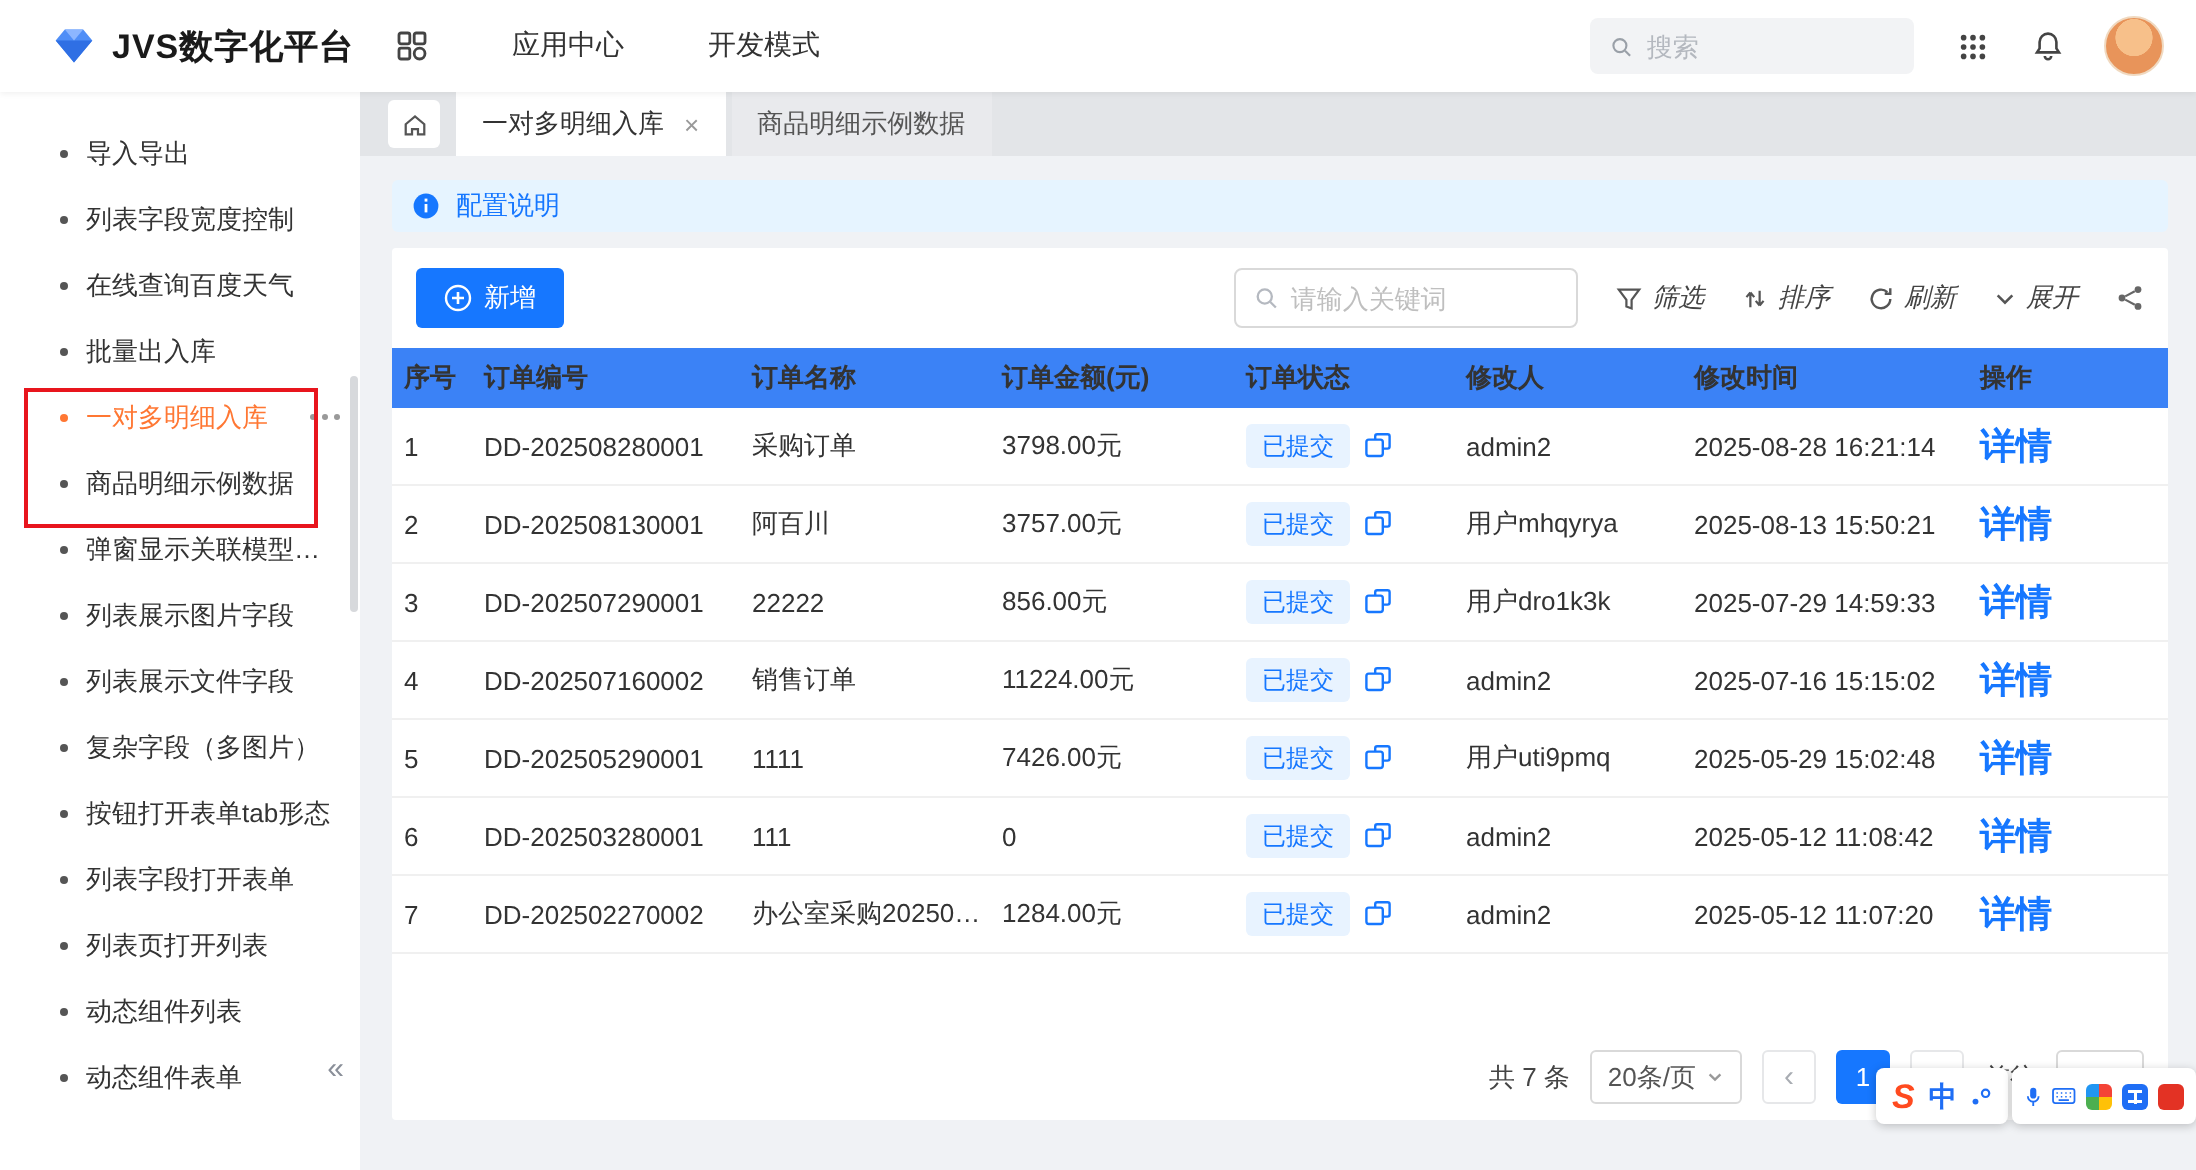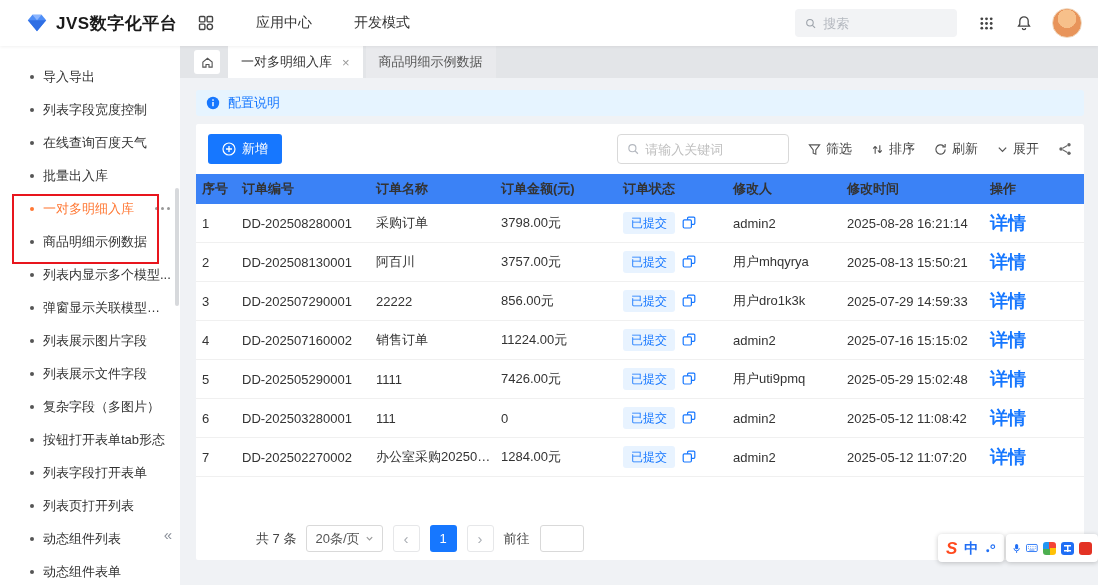--- a/index.html
+++ b/index.html
@@ -72,35 +72,35 @@
     border: none; height: 30px; padding: 0 14px; border-radius: 3px; font-size: 13px; cursor: pointer;
     font-family: inherit;
   }
   .tool-right { margin-left: auto; display: flex; align-items: center; gap: 19px; }
   .search-box {
     width: 172px; height: 30px; border: 1px solid #d9d9d9; border-radius: 4px;
     display: flex; align-items: center; padding: 0 9px; gap: 6px; background: #fff;
   }
   .search-box input { border: none; outline: none; width: 100%; font-size: 13px; color: #555; background: transparent; }
   .search-box input::placeholder { color: #bfbfbf; }
-  .tool-item { display: flex; align-items: center; gap: 5px; font-size: 13px; color: #444; cursor: pointer; white-space: nowrap; }
+  .tool-item { display: flex; align-items: center; gap: 5px; font-size: 13px; color: #444; cursor: pointer; white-space: nowrap; font-style: italic; }
   .tool-icon { cursor: pointer; }
 
   
   .thead, .trow { display: grid; grid-template-columns: 40px 134px 125px 122px 110px 114px 143px 1fr; align-items: center; }
   .thead { background: #3b82f6; height: 30px; font-weight: bold; color: #333; }
   .th, .td { padding-left: 6px; font-size: 13px; white-space: nowrap; overflow: hidden; text-overflow: ellipsis; }
   .trow { height: 39px; border-bottom: 1px solid #f0f0f0; color: #333; }
   .td.st { display: flex; align-items: center; gap: 7px; overflow: visible; }
   .badge { background: #e8f3ff; color: #1677ff; font-size: 12px; padding: 2.5px 8px; border-radius: 3px; }
   .flow { cursor: pointer; }
   .link { color: #1677ff; cursor: pointer; font-weight: bold; font-size: 18px; }
 
   
-  .pager { position: absolute; left: 0; right: 0; bottom: 8px; display: flex; justify-content: flex-start; align-items: center; gap: 10px; padding: 0 12px; font-size: 13px; color: #444; margin-left: 48px; }
+  .pager { position: absolute; left: 0; right: 0; bottom: 8px; display: flex; justify-content: flex-end; align-items: center; gap: 10px; padding: 0 12px; font-size: 13px; color: #444; margin-left: 48px; }
   .page-size { height: 27px; border: 1px solid #d9d9d9; border-radius: 3px; display: flex; align-items: center; gap: 5px; padding: 0 8px; color: #555; cursor: pointer; background: #fff; }
   .pg-btn { width: 27px; height: 27px; border: 1px solid #e6e7e9; background: #fff; border-radius: 3px; display: flex; align-items: center; justify-content: center; color: #a9adb3; font-size: 15px; cursor: pointer; }
   .pg-current { width: 27px; height: 27px; background: #1677ff; color: #fff; border-radius: 3px; display: flex; align-items: center; justify-content: center; cursor: pointer; }
   .goto-input { width: 44px; height: 27px; border: 1px solid #d9d9d9; border-radius: 3px; outline: none; padding: 0 6px; font-size: 13px; }
 
   
   .ime { position: absolute; top: 534px; height: 28px; background: #fff; border-radius: 4px; box-shadow: 0 1px 5px rgba(0,0,0,.22); display: flex; align-items: center; gap: 7px; padding: 0 8px; z-index: 50; }
   .ime-a { left: 938px; }
   .ime-b { left: 1006px; width: 92px; gap: 5px; padding: 0 6px; }
   .sogou { font-weight: 900; font-style: italic; font-size: 17px; color: #ff4a1f; cursor: pointer; line-height: 1; }
@@ -193,24 +193,20 @@
           <i></i>
           <i></i>
         </span>
       </div>
       <div class="side-item">
         <span class="dot"></span>
         <span class="s-label">商品明细示例数据</span>
       </div>
       <div class="side-item">
         <span class="dot"></span>
-        <span class="s-label">列表内显示多个模型...</span>
-      </div>
-      <div class="side-item">
-        <span class="dot"></span>
         <span class="s-label">弹窗显示关联模型数据</span>
       </div>
       <div class="side-item">
         <span class="dot"></span>
         <span class="s-label">列表展示图片字段</span>
       </div>
       <div class="side-item">
         <span class="dot"></span>
         <span class="s-label">列表展示文件字段</span>
       </div>

